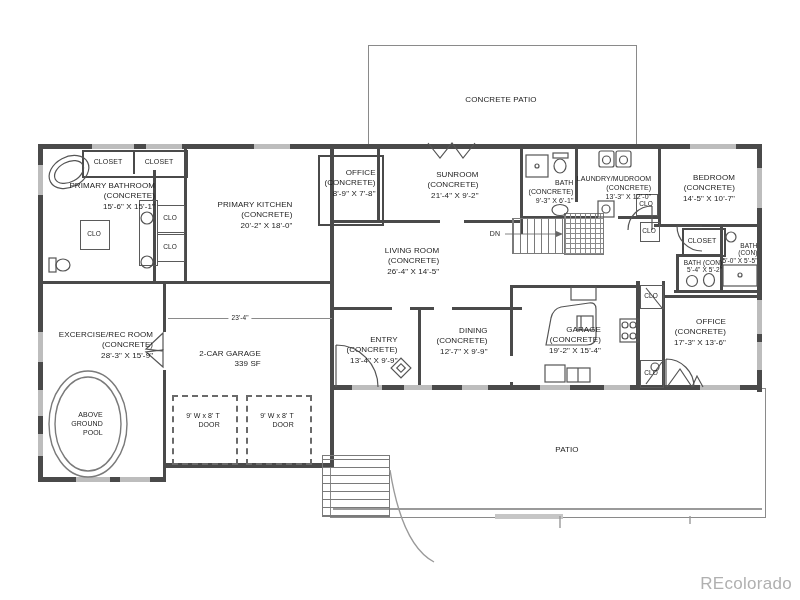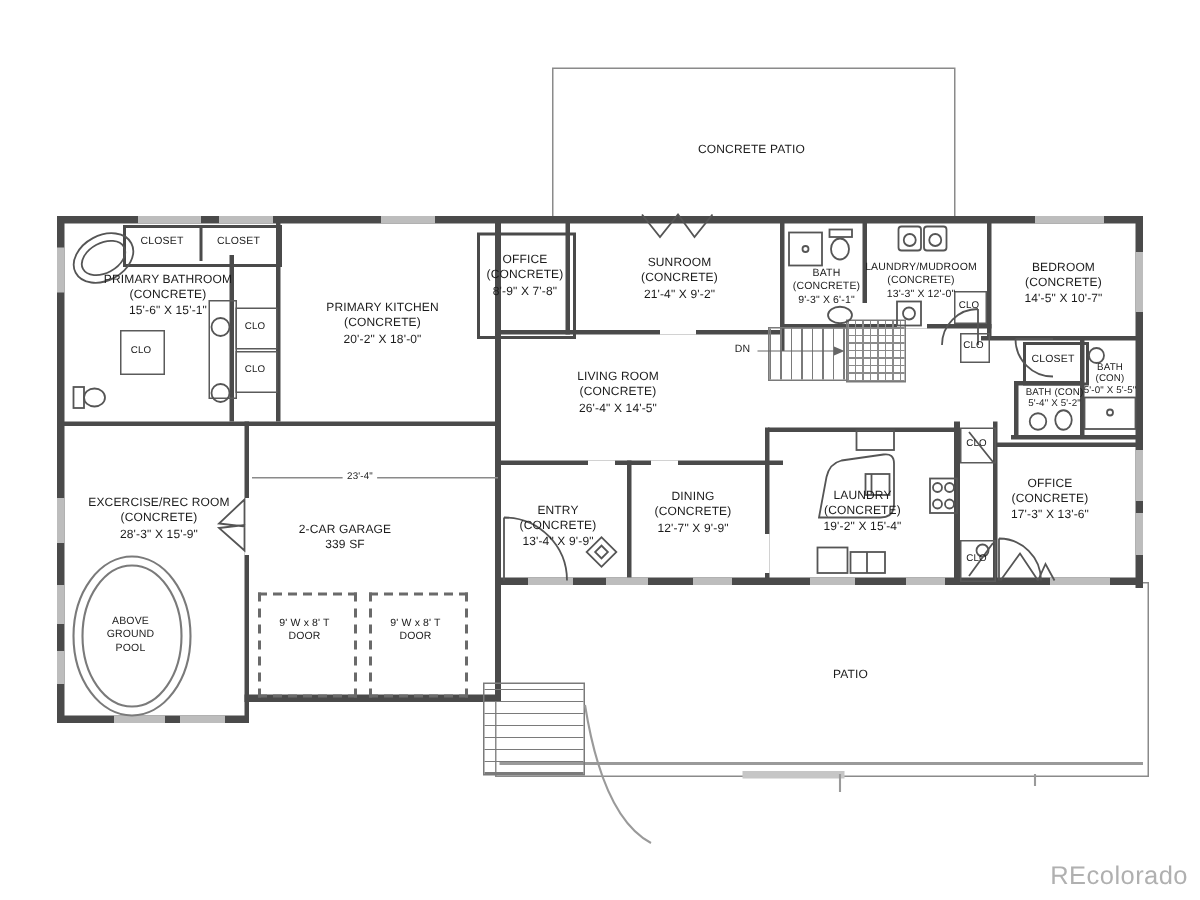--- a/index.html
+++ b/index.html
@@ -6,21 +6,21 @@
   .plan{position:relative;width:800px;height:600px;background:#fff;overflow:hidden;
         font-family:"Liberation Sans",sans-serif}
   .w{position:absolute;background:#4a4a4a}
   .win{position:absolute;background:#bdbdbd}
   .gap{position:absolute;background:#fff}
   .bx{position:absolute;border:2px solid #4a4a4a;background:transparent}
   .bx1{position:absolute;border:1.5px solid #5a5a5a;background:transparent}
   .thin{position:absolute;border:1.5px solid #8a8a8a;background:transparent}
   .dash{position:absolute;border:2px dashed #6a6a6a}
   .line{position:absolute;background:#8a8a8a}
-  .lbl{position:absolute;transform:translate(-50%,-50%);text-align:center;
+  .lbl{position:absolute;transform:translate(-50%,-50%);text-align:right;
        font-size:8px;line-height:1.3;color:#1b1b1b;white-space:nowrap;letter-spacing:.1px;z-index:9}
   .lbl span{display:block}
   .s7{font-size:7px;line-height:1.25}
   .s65{font-size:6.5px;line-height:1.15}
   .stairsV{position:absolute;border:1px solid #7a7a7a;
        background:repeating-linear-gradient(90deg,#7a7a7a 0 1px,transparent 1px 7px)}
   .hatch{position:absolute;border:1px solid #7a7a7a;
        background:repeating-linear-gradient(90deg,#8a8a8a 0 1px,transparent 1px 5px),
                   repeating-linear-gradient(0deg,#8a8a8a 0 1px,transparent 1px 5px)}
   .stairsH{position:absolute;border:1px solid #7a7a7a;
@@ -294,21 +294,21 @@
     <span>ENTRY</span>
     <span>(CONCRETE)</span>
     <span>13'-4" X 9'-9"</span>
   </div>
   <div class="lbl" style="left:462px;top:342px">
     <span>DINING</span>
     <span>(CONCRETE)</span>
     <span>12'-7" X 9'-9"</span>
   </div>
   <div class="lbl" style="left:575px;top:341px">
-    <span>LAUNDRY</span>
+    <span>GARAGE</span>
     <span>(CONCRETE)</span>
     <span>19'-2" X 15'-4"</span>
   </div>
   <div class="lbl" style="left:700px;top:333px">
     <span>OFFICE</span>
     <span>(CONCRETE)</span>
     <span>17'-3" X 13'-6"</span>
   </div>
 
   <div class="lbl s7" style="left:87px;top:424px">

